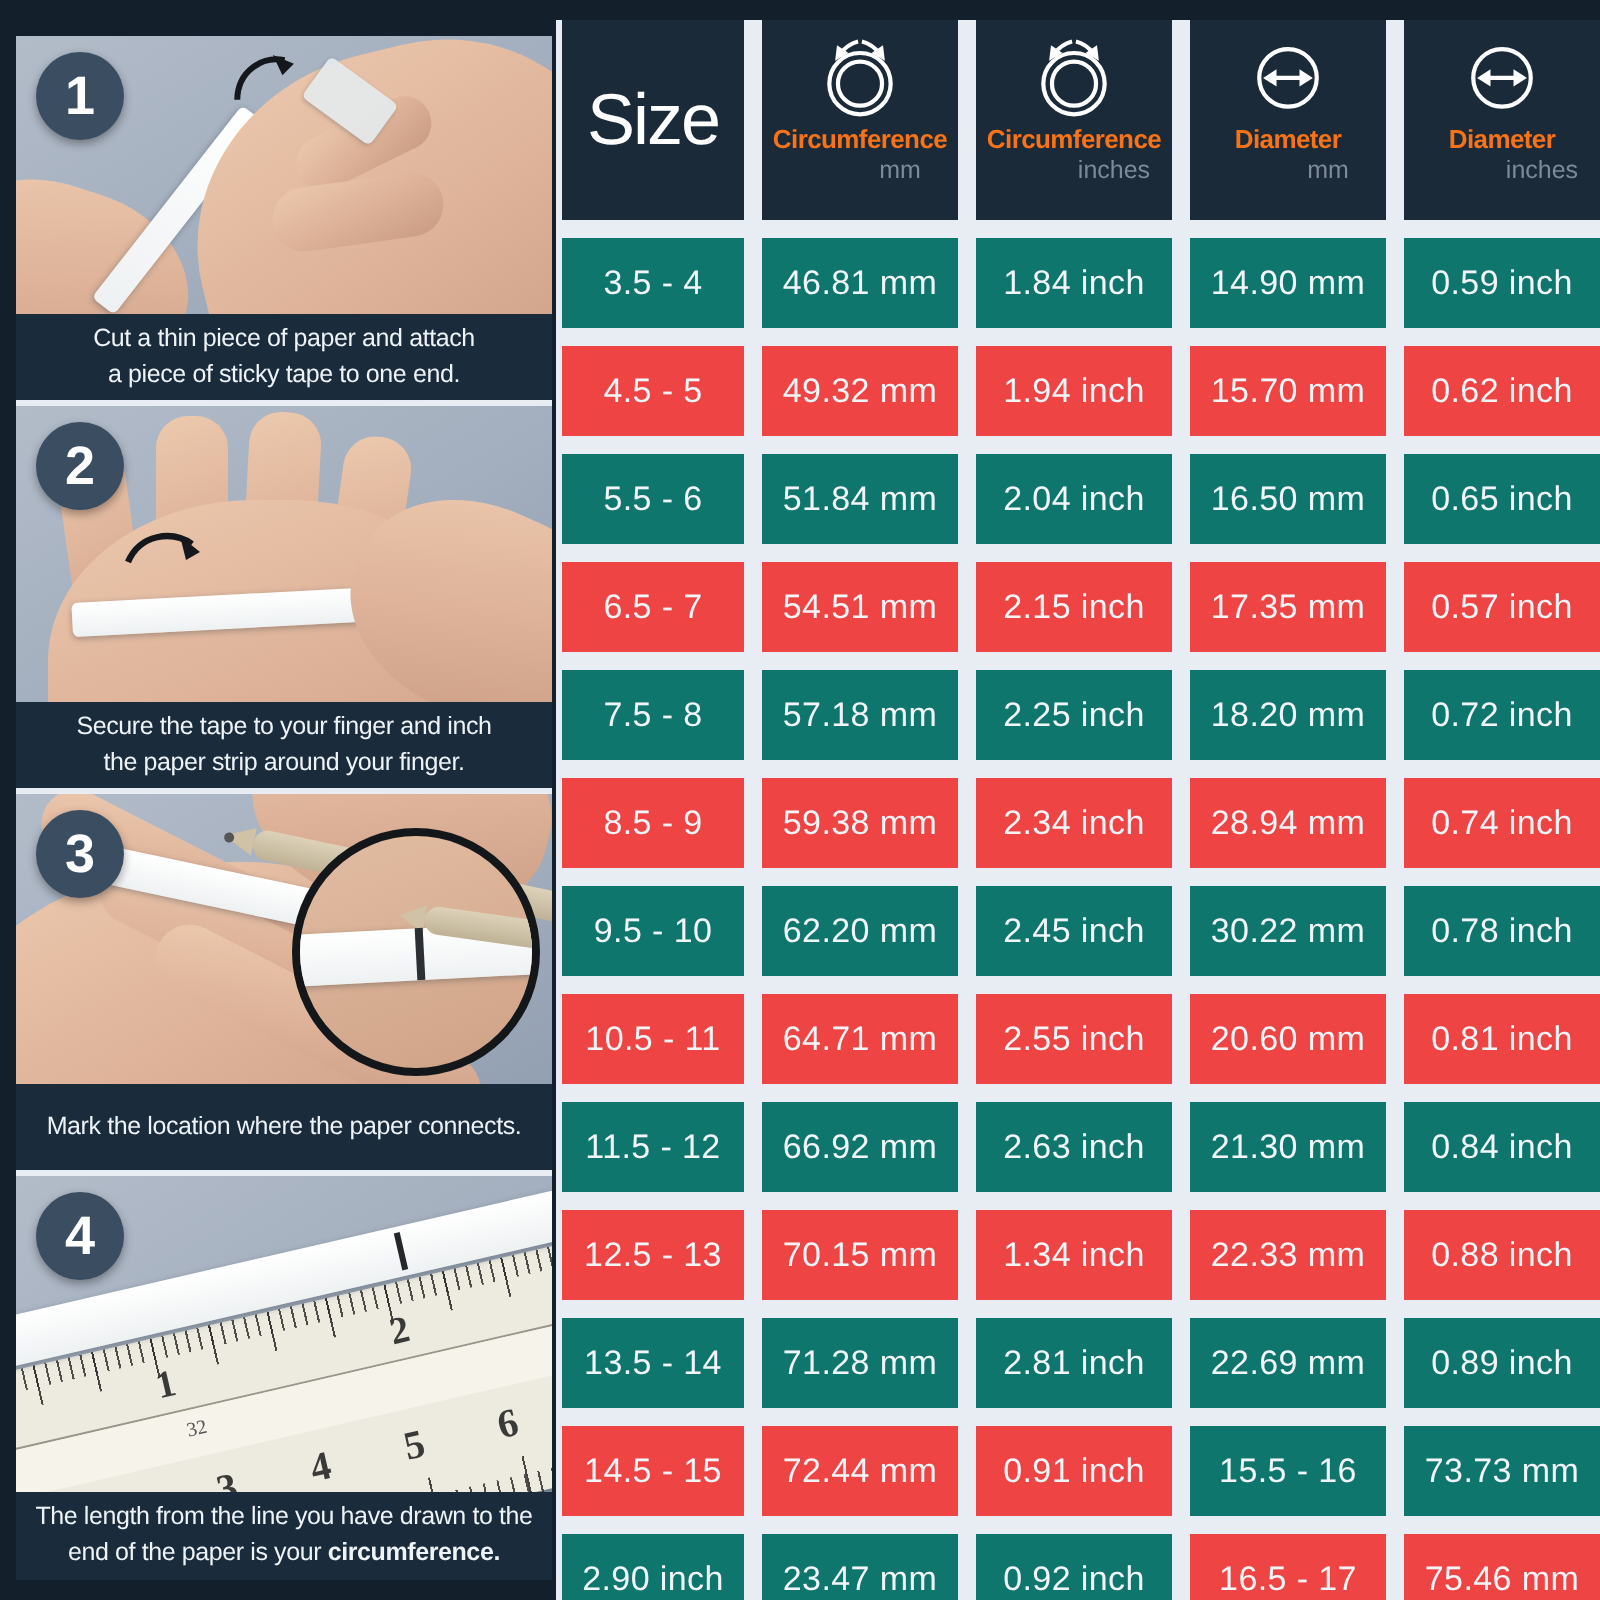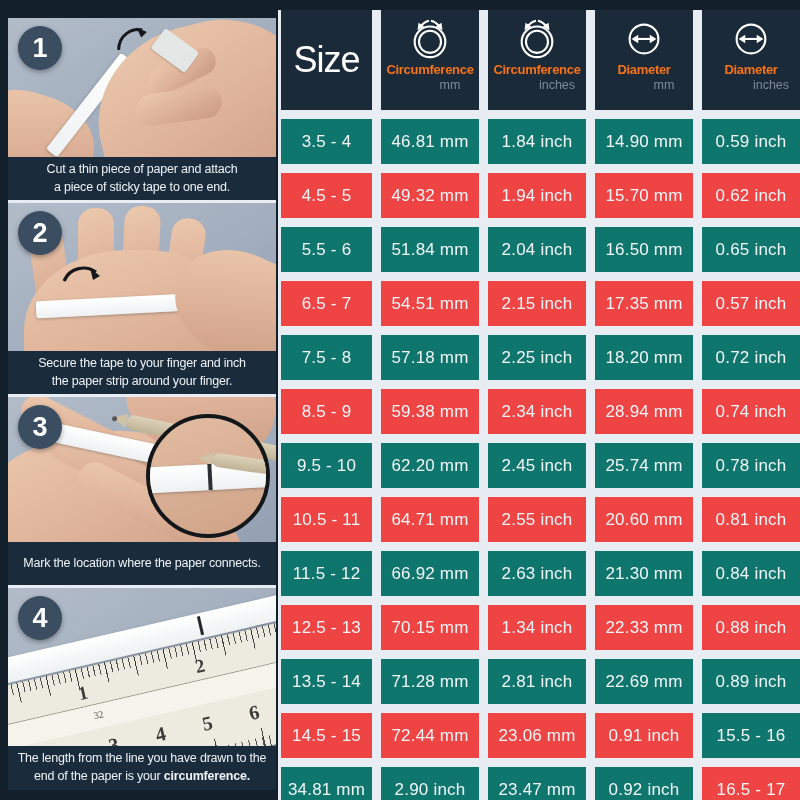--- a/index.html
+++ b/index.html
@@ -284,21 +284,21 @@
       <div class="cell dark">18.20 mm</div>
       <div class="cell dark">0.72 inch</div>
       <div class="cell light">8.5 - 9</div>
       <div class="cell light">59.38 mm</div>
       <div class="cell light">2.34 inch</div>
       <div class="cell light">28.94 mm</div>
       <div class="cell light">0.74 inch</div>
       <div class="cell dark">9.5 - 10</div>
       <div class="cell dark">62.20 mm</div>
       <div class="cell dark">2.45 inch</div>
-      <div class="cell dark">25.74 mm</div>
+      <div class="cell dark">30.22 mm</div>
       <div class="cell dark">0.78 inch</div>
       <div class="cell light">10.5 - 11</div>
       <div class="cell light">64.71 mm</div>
       <div class="cell light">2.55 inch</div>
       <div class="cell light">20.60 mm</div>
       <div class="cell light">0.81 inch</div>
       <div class="cell dark">11.5 - 12</div>
       <div class="cell dark">66.92 mm</div>
       <div class="cell dark">2.63 inch</div>
       <div class="cell dark">21.30 mm</div>
@@ -308,24 +308,23 @@
       <div class="cell light">1.34 inch</div>
       <div class="cell light">22.33 mm</div>
       <div class="cell light">0.88 inch</div>
       <div class="cell dark">13.5 - 14</div>
       <div class="cell dark">71.28 mm</div>
       <div class="cell dark">2.81 inch</div>
       <div class="cell dark">22.69 mm</div>
       <div class="cell dark">0.89 inch</div>
       <div class="cell light">14.5 - 15</div>
       <div class="cell light">72.44 mm</div>
-      <div class="cell light">23.06 mm</div>
       <div class="cell light">0.91 inch</div>
       <div class="cell dark">15.5 - 16</div>
-      <div class="cell dark">34.81 mm</div>
+      <div class="cell dark">73.73 mm</div>
       <div class="cell dark">2.90 inch</div>
       <div class="cell dark">23.47 mm</div>
       <div class="cell dark">0.92 inch</div>
       <div class="cell light">16.5 - 17</div>
       <div class="cell light">75.46 mm</div>
       <div class="cell light">2.97 inch</div>
       <div class="cell light">0.95 inch</div>
     </div>
 </div>
 

